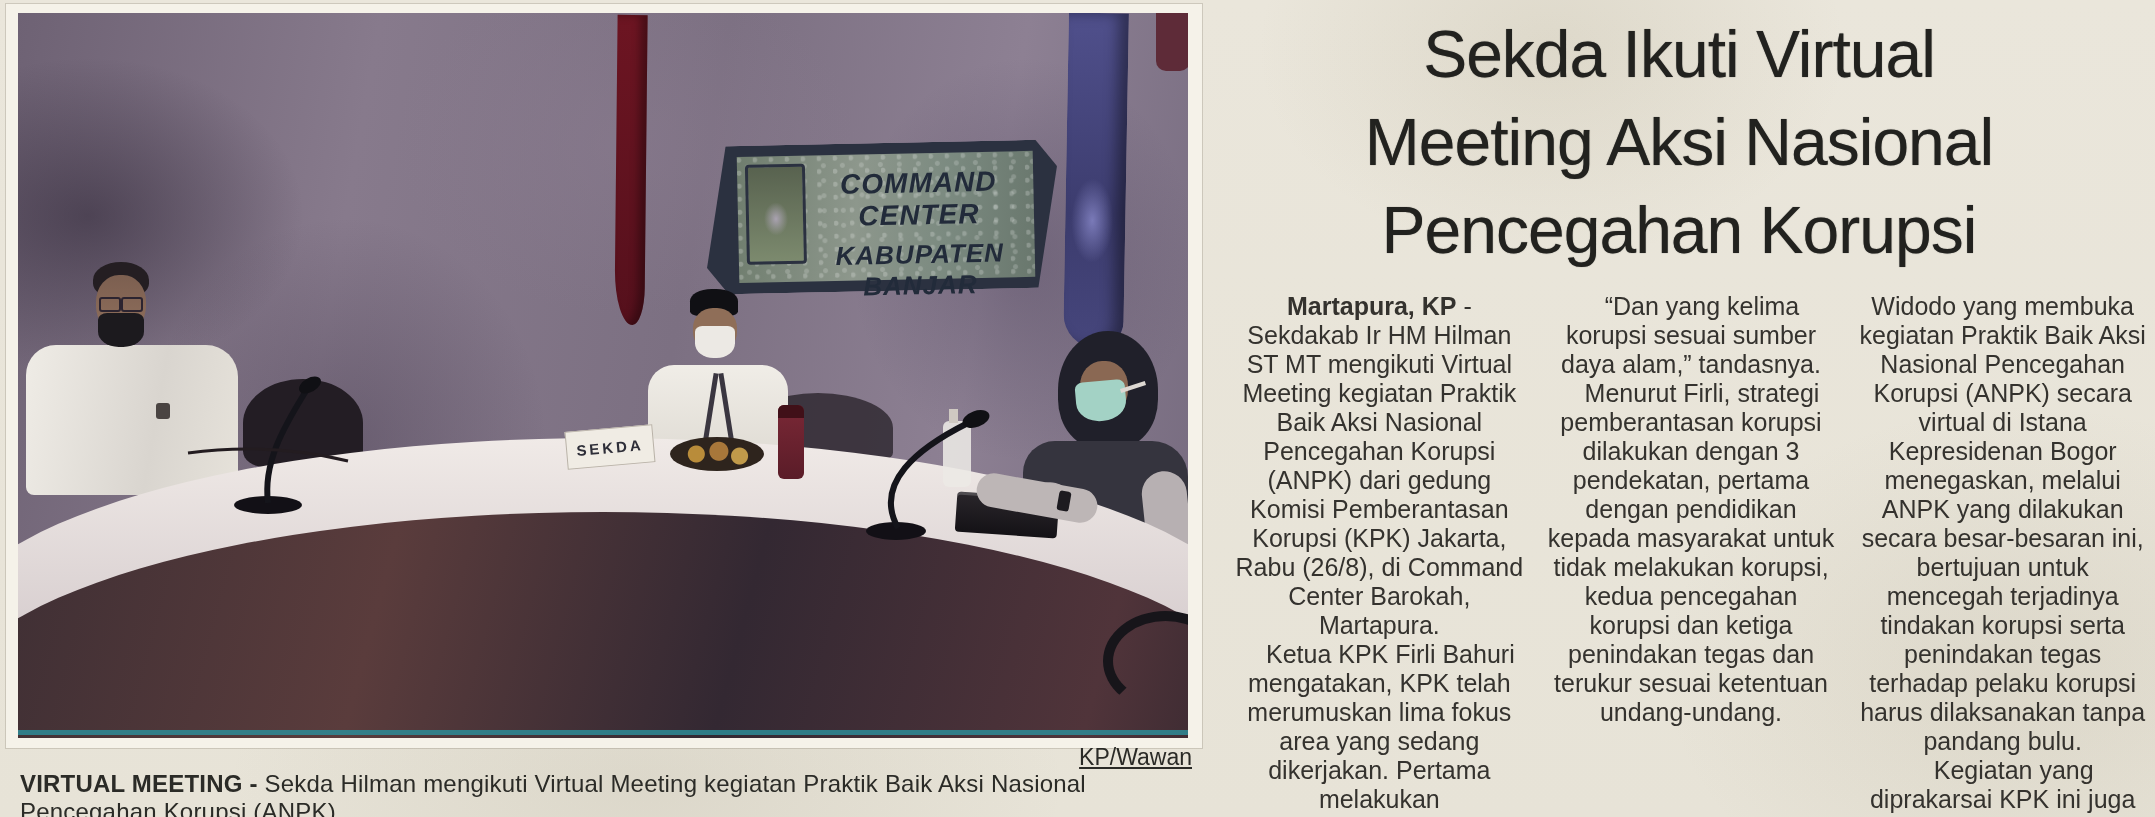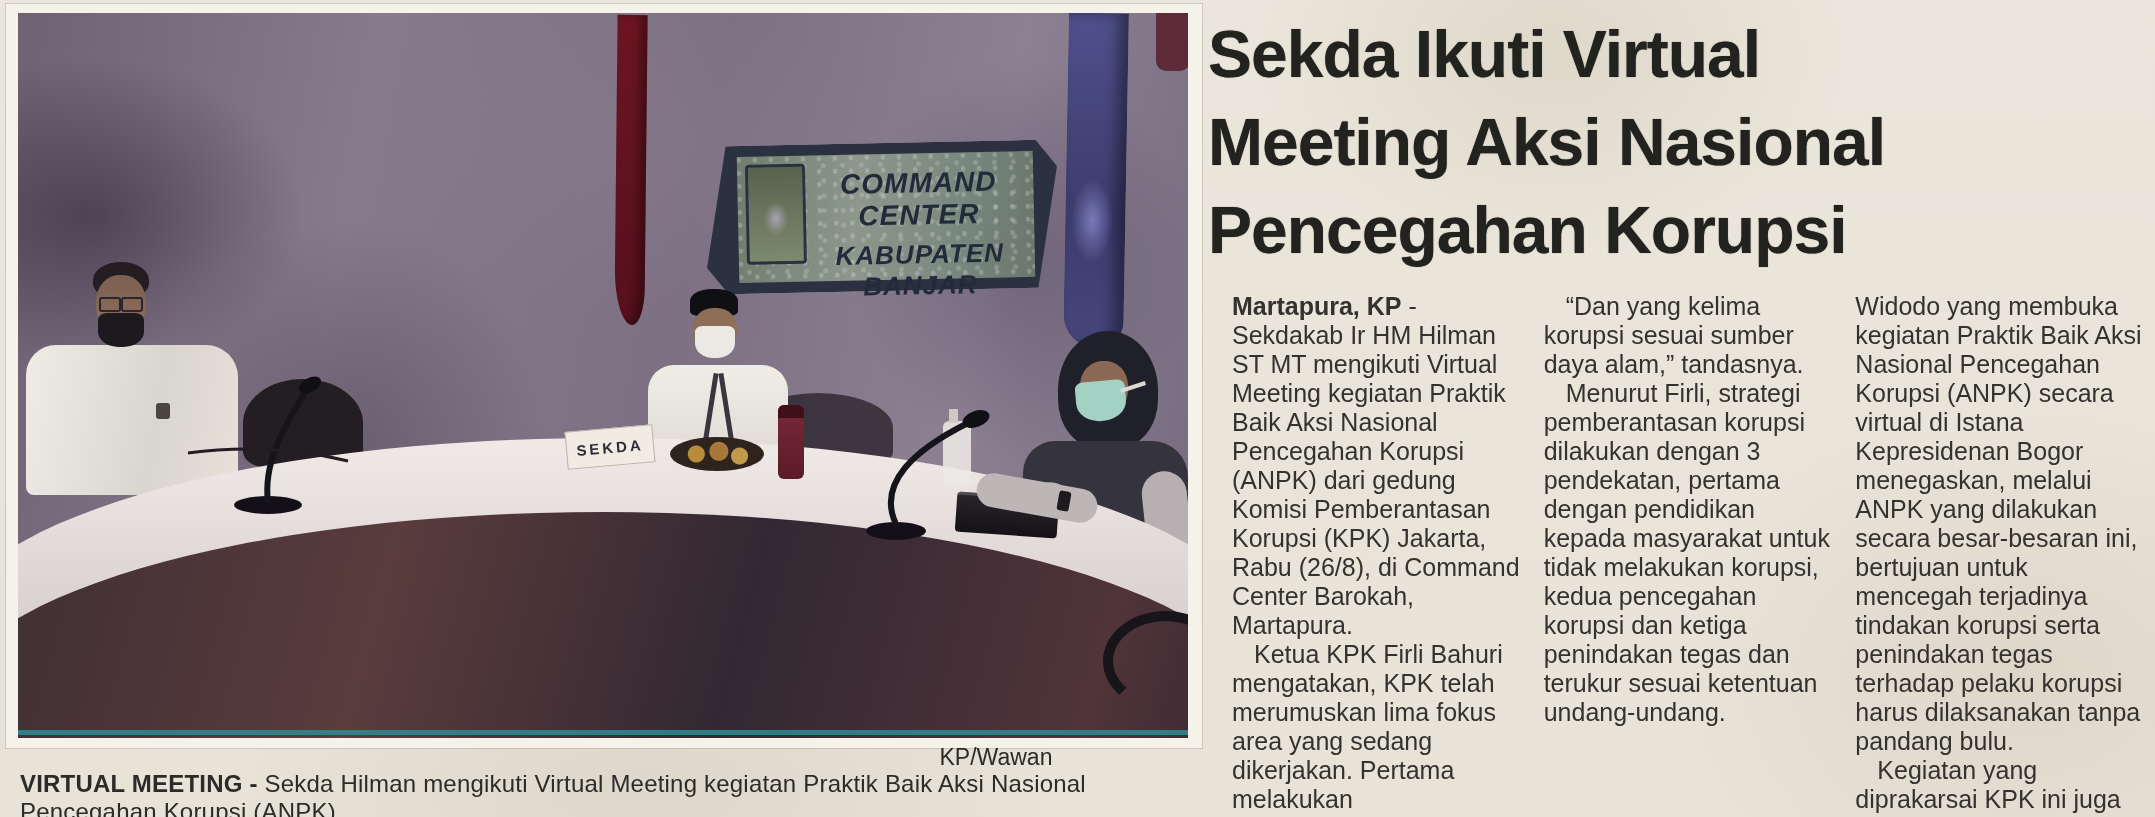--- a/index.html
+++ b/index.html
@@ -102,30 +102,30 @@
   .tumbler::before{content:"";position:absolute;left:0;top:0;width:26px;height:13px;background:#401018;border-radius:6px 6px 0 0;}
   .sanitizer{left:925px;top:408px;width:28px;height:66px;z-index:5;border-radius:6px;
     background:rgba(236,233,229,.88);}
   .sanitizer::before{content:"";position:absolute;left:6px;top:-12px;width:9px;height:14px;background:#cfc9c2;}
   .laptop{left:938px;top:482px;width:102px;height:40px;z-index:5;transform:rotate(4deg);border-radius:4px;
     background:linear-gradient(#2a262b,#141216);box-shadow:inset 0 3px 0 rgba(255,255,255,.18);}
   .chair-br{left:1085px;top:598px;width:105px;height:80px;z-index:6;border:10px solid #17151a;
     border-bottom-color:transparent;border-radius:50%;}
   .mic-svg{position:absolute;left:0;top:0;z-index:6;pointer-events:none;}
   
-  .credit{position:absolute;left:800px;top:744px;width:392px;text-align:center;
-    font-size:23px;color:#2a2a26;}
+  .credit{position:absolute;left:800px;top:744px;width:392px;text-align:right;
+    font-size:23px;color:#2a2a26;text-decoration:underline;}
   .caption{position:absolute;left:20px;top:770px;width:1180px;font-size:24px;color:#2b2b27;letter-spacing:.2px;}
   .caption .lead{font-weight:bold;text-align:right;}
   
-  .headline{position:absolute;left:1208px;top:10px;width:942px;text-align:left;
-    font-size:66px;line-height:88px;font-weight:bold;color:#22221f;letter-spacing:-1px;
+  .headline{position:absolute;left:1208px;top:10px;width:942px;text-align:center;
+    font-size:66px;line-height:88px;font-weight:normal;color:#22221f;letter-spacing:-1px;
     text-shadow:0 0 1px rgba(30,30,28,.6);}
   .article-body{position:absolute;left:1232px;top:292px;width:918px;display:flex;gap:17px;}
-  .col{width:296px;height:522px;overflow:hidden;font-size:25px;line-height:29px;color:#34322e;}
+  .col{width:296px;height:522px;overflow:hidden;font-size:25px;line-height:29px;color:#34322e;text-align:center;}
   .col p{margin:0;text-indent:22px;}
   .col p.no-indent{text-indent:0;}
   .col .lead{font-weight:bold;}
 </style>
 </head>
 <body>
 
 <div class="canvas">
 
   <div class="photo-frame">

